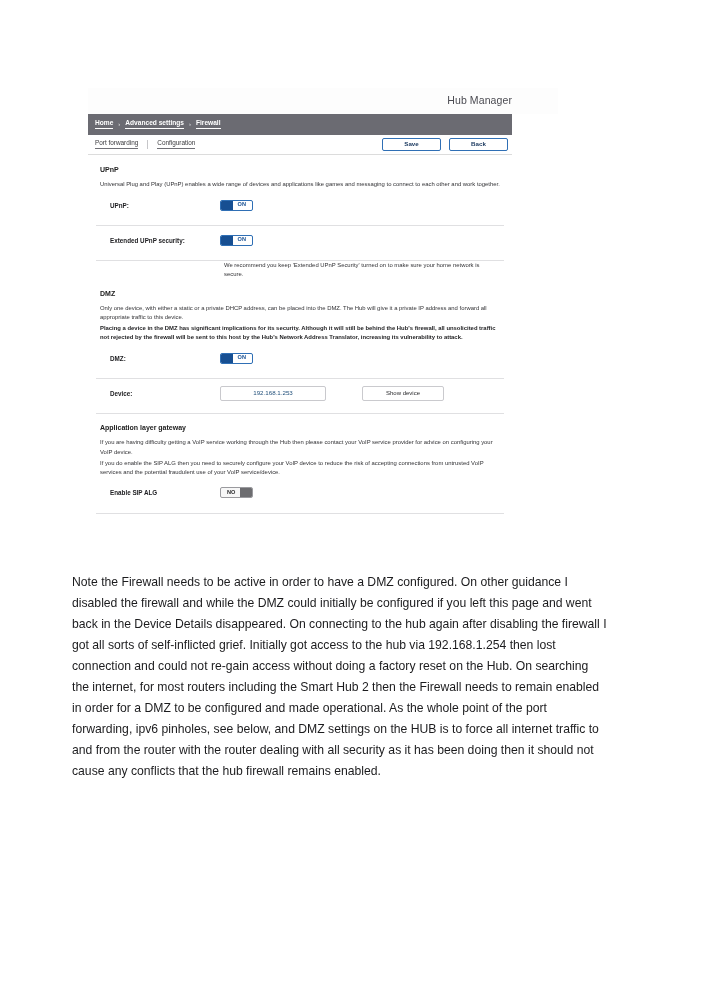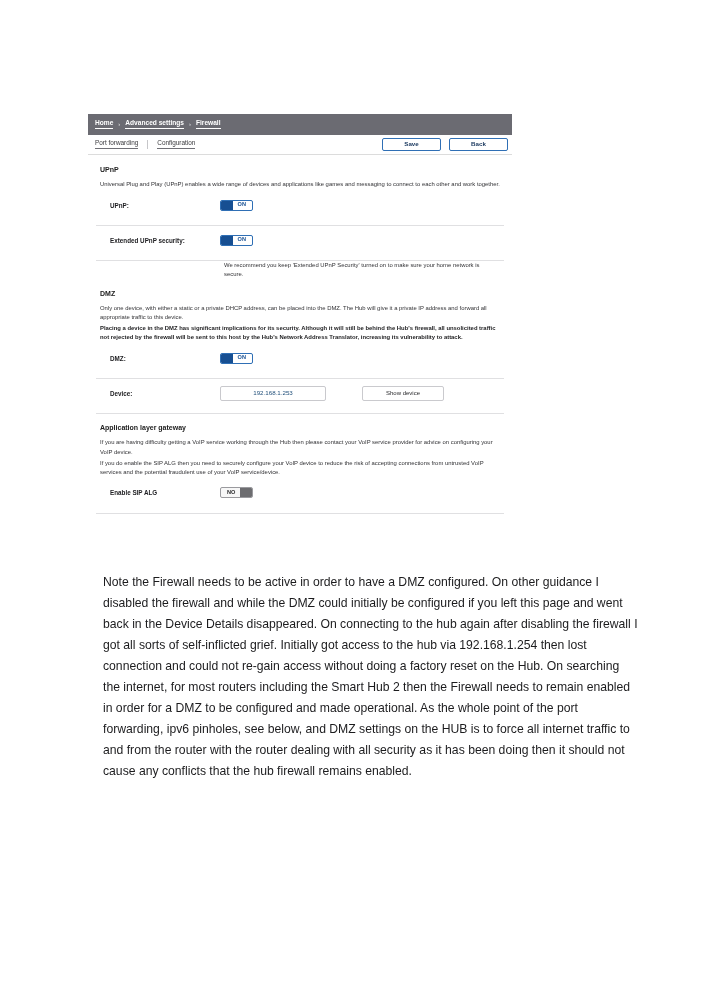--- a/index.html
+++ b/index.html
@@ -246,34 +246,37 @@
     font-size: 6px;
     display: flex;
     align-items: center;
     justify-content: center;
     line-height: 1;
   }
 
   
   .article {
     position: absolute;
-    left: 103px;
+    left: 72px;
     top: 572px;
     width: 536px;
     font-size: 12.2px;
     line-height: 21px;
     color: #1c1c1e;
     text-align: left;
   }
 </style>
 </head>
 <body>
 
 <div class="shot">
 
+  <div class="shot-titlebar">
+    <div class="shot-title">Hub Manager</div>
+  </div>
 
   <div class="crumbbar">
     <span class="crumb">Home</span>
     <span class="crumb-sep">›</span>
     <span class="crumb">Advanced settings</span>
     <span class="crumb-sep">›</span>
     <span class="crumb">Firewall</span>
   </div>
 
   <div class="tabrow">

